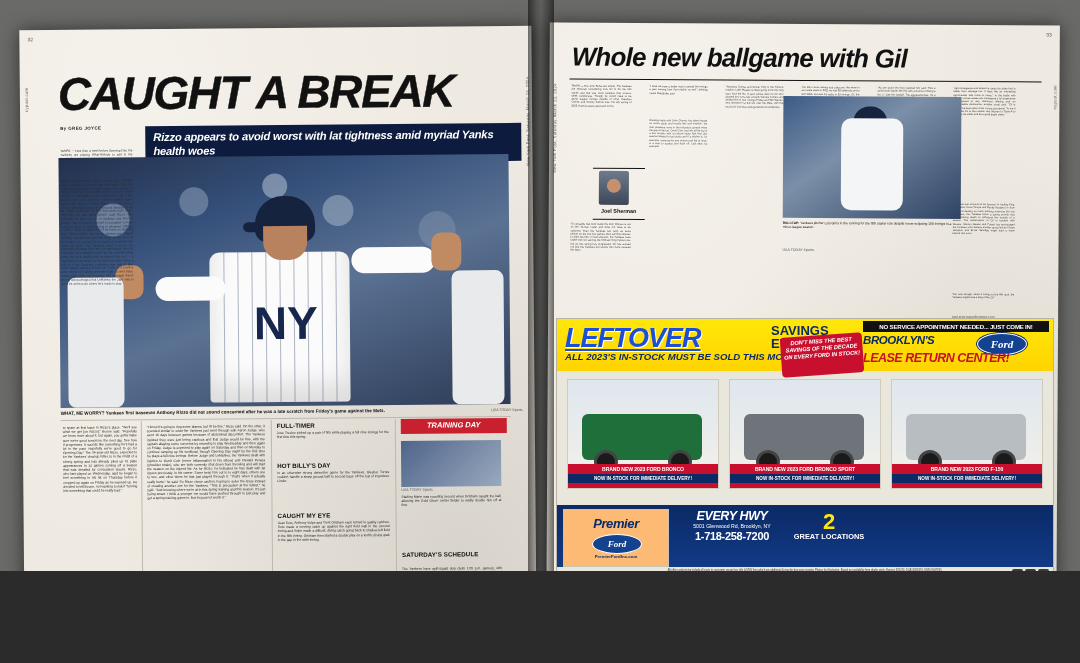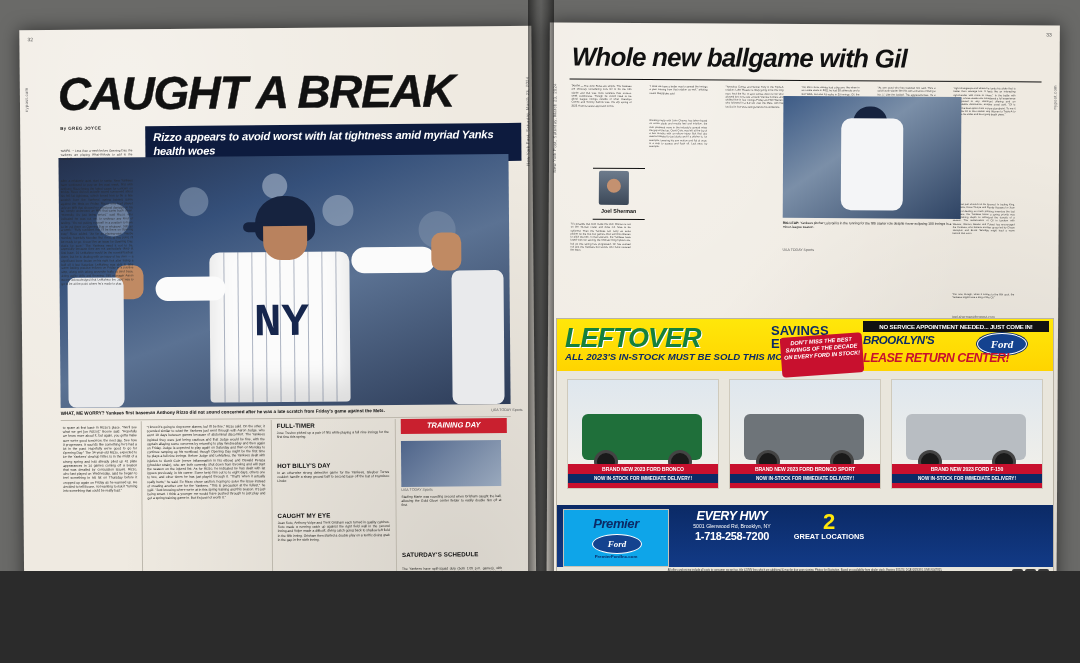--- a/index.html
+++ b/index.html
@@ -40,21 +40,21 @@
        radial-gradient(circle at 12% 25%,#9fb0c6 0 16px,transparent 17px),
        radial-gradient(circle at 30% 18%,#8ea0b8 0 14px,transparent 15px),
        radial-gradient(circle at 62% 22%,#a8b6c9 0 15px,transparent 16px),
        radial-gradient(circle at 84% 30%,#7e90aa 0 18px,transparent 19px),
        radial-gradient(circle at 48% 12%,#b7c3d3 0 12px,transparent 13px);}
   .player{position:absolute;background:#f2f3f5;}
   .jersey{position:absolute;left:150px;top:96px;width:140px;height:150px;background:#fbfbfb;border-radius:10px 10px 4px 4px;
      box-shadow:inset 0 -18px 26px rgba(0,0,0,.12);}
   .jersey .pin{position:absolute;top:0;bottom:0;width:1px;background:rgba(30,50,90,.35);}
   .nylogo{position:absolute;left:44px;top:46px;width:54px;height:56px;color:#16264d;font-weight:bold;font-size:46px;
-     line-height:50px;font-family:Liberation Mono, monospace;}
+     line-height:50px;font-family:Liberation Sans, sans-serif;}
   .helmet{position:absolute;left:196px;top:40px;width:60px;height:46px;background:#16233f;border-radius:28px 28px 12px 12px;}
   .helmet:after{content:"";position:absolute;left:-12px;top:26px;width:26px;height:10px;background:#16233f;border-radius:6px;}
   .face{position:absolute;left:204px;top:70px;width:44px;height:34px;background:#b9825e;border-radius:0 0 18px 18px;}
   .arm{position:absolute;background:#fbfbfb;border-radius:14px;}
   .hand{position:absolute;background:#c08a63;border-radius:10px;}
   .photo-caption{position:absolute;left:38px;top:381px;width:330px;font-size:4.6px;line-height:6px;color:#111;font-weight:bold;}
   .caption-credit{position:absolute;right:10px;top:381px;font-size:3.6px;color:#555;}
 
   .colrule{position:absolute;background:#bdb8ad;}
   .hdline-s{position:absolute;font-weight:bold;font-size:6.2px;color:#111;letter-spacing:.1px;}
@@ -72,22 +72,22 @@
   .gphoto{position:absolute;left:782px;top:96px;width:178px;height:122px;
      background:linear-gradient(145deg,#3d5b86,#7b8fa8 40%,#2f4464);overflow:hidden;}
   .gphoto .pl{position:absolute;left:58px;top:22px;width:62px;height:92px;background:#f4f5f7;border-radius:10px;}
   .gphoto .hl2{position:absolute;left:70px;top:10px;width:34px;height:26px;background:#16233f;border-radius:16px 16px 6px 6px;}
   .gcap{position:absolute;left:782px;top:221px;width:178px;font-size:3.3px;line-height:4.3px;color:#111;}
   .gcap b{color:#111;}
 
   
   .ad{position:absolute;left:556px;top:318px;width:496px;height:266px;background:#e9e6dc;border:1px solid #b9b3a6;overflow:hidden;}
   .ad-top{position:absolute;left:0;top:0;width:496px;height:52px;background:linear-gradient(#ffe70a,#ffd400);}
-  .leftover{position:absolute;left:8px;top:4px;font-weight:bold;font-style:italic;font-size:27px;color:#15803d;
-     letter-spacing:-1px;text-shadow:1px 1px 0 #fff;}
+  .leftover{position:absolute;left:8px;top:4px;font-weight:bold;font-style:italic;font-size:27px;color:#1d4ed8;
+     letter-spacing:-1px;text-shadow:1px 1px 0 #fff;text-decoration:underline;}
   .savings{position:absolute;left:214px;top:5px;font-weight:bold;font-size:13px;color:#0b2a66;line-height:13px;}
   .ad-sub{position:absolute;left:8px;top:32px;font-weight:bold;font-style:italic;font-size:9.6px;color:#0b2a66;}
   .nosvc{position:absolute;left:306px;top:2px;width:186px;height:11px;background:#111;color:#fff;font-weight:bold;
      font-size:6.1px;text-align:center;line-height:11px;letter-spacing:-.2px;}
   .brooklyn{position:absolute;left:306px;top:15px;width:186px;font-weight:bold;font-style:italic;font-size:11.5px;
      color:#0b2a66;line-height:12.5px;letter-spacing:-.4px;}
   .lease{position:absolute;left:306px;top:33px;width:186px;font-weight:bold;font-style:italic;font-size:12.5px;
      color:#c8102e;line-height:13px;letter-spacing:-.5px;}
   .fordoval{position:absolute;left:420px;top:14px;width:48px;height:20px;background:#14428f;border-radius:50%/50%;
      border:1.4px solid #fff;color:#fff;font-family:"Liberation Serif",serif;font-style:italic;font-weight:bold;
@@ -98,21 +98,21 @@
   .veh{position:absolute;top:60px;width:150px;height:108px;background:#fff;border:1px solid #cfcabc;overflow:hidden;}
   .veh .sky{position:absolute;inset:0;background:linear-gradient(#dfe7ee,#f4f1e9);}
   .truck{position:absolute;left:14px;top:34px;width:120px;height:46px;border-radius:6px;}
   .wheel{position:absolute;width:18px;height:18px;border-radius:50%;background:#1a1a1a;border:3px solid #444;}
   .vbar{position:absolute;bottom:0;left:0;width:150px;height:24px;background:#c8102e;color:#fff;text-align:center;}
   .vbar .b1{font-weight:bold;font-size:5.1px;line-height:8px;padding-top:1px;letter-spacing:-.1px;}
   .vbar .b2{font-weight:bold;font-size:4.6px;line-height:7px;background:#0b2a66;margin-top:1px;padding:1px 0;}
   .langbar{position:absolute;left:0;top:172px;width:496px;height:14px;background:#fff;text-align:center;
      font-weight:bold;font-size:7.4px;line-height:14px;color:#111;border-top:1px solid #ccc;border-bottom:1px solid #ccc;}
   .dealer{position:absolute;left:0;top:186px;width:496px;height:62px;background:linear-gradient(#0b2a66,#123a86);}
-  .premier{position:absolute;left:6px;top:190px;width:104px;height:56px;background:#0ea5e9;border:1px solid #c9c3b6;}
+  .premier{position:absolute;left:6px;top:190px;width:104px;height:56px;background:#fdba74;border:1px solid #c9c3b6;}
   .premier .pt{position:absolute;left:0;top:6px;width:104px;text-align:center;font-weight:bold;font-style:italic;
      font-size:13px;color:#0b2a66;letter-spacing:-.4px;}
   .premier .ov{position:absolute;left:28px;top:24px;width:48px;height:18px;background:#14428f;border-radius:50%/50%;
      border:1.2px solid #fff;color:#fff;font-family:"Liberation Serif",serif;font-style:italic;font-weight:bold;
      font-size:9px;text-align:center;line-height:18px;}
   .premier .url{position:absolute;left:0;top:44px;width:104px;text-align:center;font-size:4.4px;color:#0b2a66;font-weight:bold;}
   .store{position:absolute;top:190px;color:#fff;text-align:center;}
   .store .nm{font-weight:bold;font-style:italic;font-size:12.5px;line-height:14px;letter-spacing:-.4px;}
   .store .ad2{font-size:5.2px;line-height:7px;}
   .store .ph{font-weight:bold;font-size:11px;line-height:13px;letter-spacing:-.3px;}

